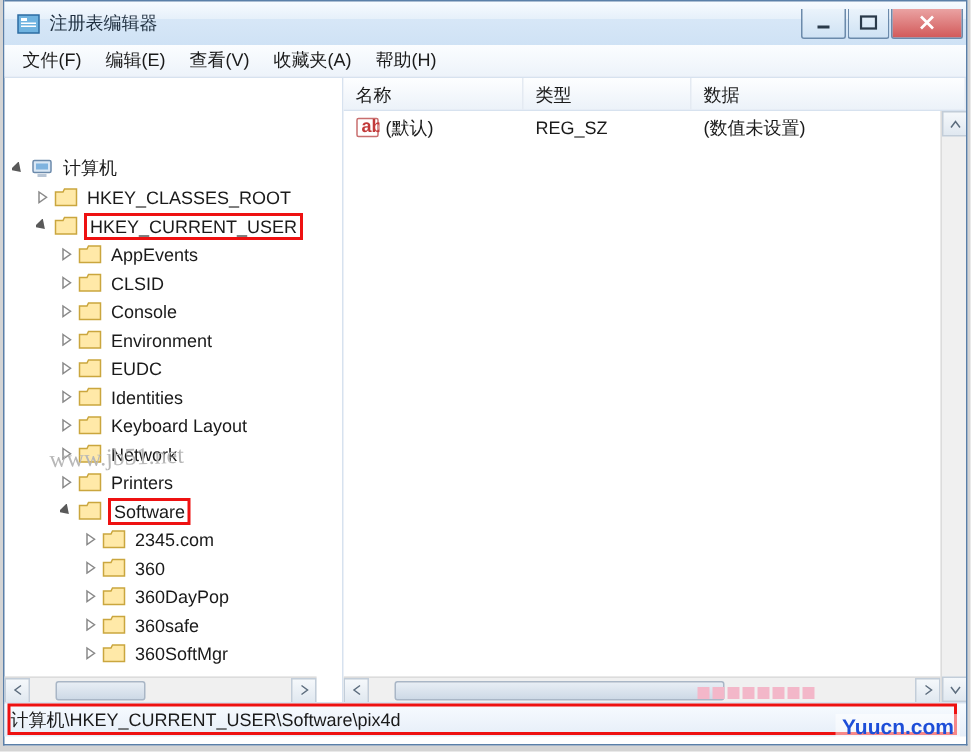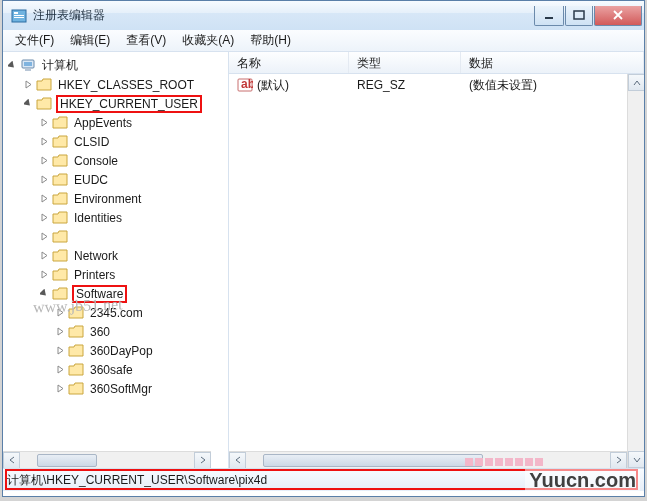--- a/index.html
+++ b/index.html
@@ -22,21 +22,21 @@
 .content { display: flex; height: 416px; }
 
 .tree-pane { width: 226px; border-right: 1px solid #d7e2ef; position: relative; overflow: hidden; }
 .tree { padding: 4px 0 4px 4px; }
 .tree-row { display: flex; align-items: center; height: 19px; white-space: nowrap; }
 .expand { width: 11px; height: 11px; margin-right: 2px; color: #6a6a6a; display: inline-flex; align-items: center; justify-content: center; cursor: pointer; }
 .expand svg { width: 9px; height: 9px; }
 .folder-icon { width: 16px; height: 14px; margin-right: 4px; }
 .tree-label { color: #1a1a1a; padding: 1px 2px; }
 .highlight { border: 2px solid #e11; padding: 0 2px; }
-.il1 { margin-left: 0; }
+.il1 { margin-left: 0; margin-top: 47px; }
 .il2 { margin-left: 16px; }
 .il3 { margin-left: 32px; }
 .il4 { margin-left: 48px; }
 
 .list-pane { flex: 1; position: relative; overflow: hidden; }
 .list-header { height: 22px; background: linear-gradient(to bottom, #fdfeff, #ecf2f9); border-bottom: 1px solid #d7e2ef; display: flex; }
 .list-header-cell { padding: 3px 8px; border-right: 1px solid #e4eaf2; color: #1a1a1a; }
 .chc-name { width: 120px; }
 .chc-type { width: 112px; font-family: Liberation Mono, monospace; }
 .chc-data { flex: 1; }
@@ -52,21 +52,21 @@
 .scrollbar-h .thumb { height: 13px; background: linear-gradient(to bottom, #e8eef5, #cdd9e6); border: 1px solid #a9b6c6; border-radius: 2px; margin: 0 17px; }
 .scrollbar-v { position: absolute; right: 0; bottom: 0; top: 22px; width: 17px; background: #f0f0f0; border-left: 1px solid #dcdcdc; }
 .sb-btn { width: 17px; height: 17px; background: linear-gradient(to bottom, #f5f8fb, #e0e8f0); border: 1px solid #c2cdd9; display: flex; align-items: center; justify-content: center; }
 .sb-btn svg { width: 8px; height: 8px; }
 
 .statusbar { height: 23px; background: linear-gradient(to bottom, #f7fbff, #e6eef8); border-top: 1px solid #d7e2ef; display: flex; align-items: center; padding: 0 4px; position: relative; }
 .status-text { color: #1a1a1a; }
 .status-highlight { border: 2px solid #e11; position: absolute; left: 2px; right: 6px; top: 0; bottom: 1px; pointer-events: none; }
 
 .watermark { position: absolute; left: 30px; top: 245px; font-size: 16px; color: #b7b7b7; font-family: Georgia, serif; pointer-events: none; transform: rotate(-2deg); }
-.yuucn { position: absolute; right: 4px; bottom: 4px; font-size: 20px; font-weight: bold; color: #404040; background: rgba(255,255,255,0.5); padding: 0 4px; pointer-events: none; }
+.yuucn { position: absolute; right: 4px; bottom: 4px; font-size: 14px; font-weight: bold; color: #1d4ed8; background: rgba(255,255,255,0.5); padding: 0 4px; pointer-events: none; }
 .pink-block { position: absolute; right: 60px; bottom: 0; width: 120px; height: 40px; pointer-events: none; }
 .pink-block span { display: inline-block; width: 8px; height: 8px; background: #f3b7c9; margin: 1px; }
 </style>
 </head>
 <body>
 
 <div class="window">
 
   <div class="titlebar">
     <span class="titlebar-icon">
@@ -183,53 +183,54 @@
         </div>
         <div class="tree-row il3">
           <span class="expand">
               <svg viewBox="0 0 9 9">
                 <path d="M2 1 L7 4.5 L2 8 Z" fill="none" stroke="#8a8a8a"></path>
               </svg>
             </span>
           <span class="folder-icon"><svg viewBox="0 0 16 14">
                 <path d="M1 3 L6 3 L7 1 L15 1 L15 12 L1 12 Z" fill="#ffe9a8" stroke="#caa63e"></path>
               </svg></span>
+          <span class="tree-label">Environment</span>
+        </div>
+        <div class="tree-row il3">
+          <span class="expand">
+              <svg viewBox="0 0 9 9">
+                <path d="M2 1 L7 4.5 L2 8 Z" fill="none" stroke="#8a8a8a"></path>
+              </svg>
+            </span>
+          <span class="folder-icon"><svg viewBox="0 0 16 14">
+                <path d="M1 3 L6 3 L7 1 L15 1 L15 12 L1 12 Z" fill="#ffe9a8" stroke="#caa63e"></path>
+              </svg></span>
           <span class="tree-label">EUDC</span>
         </div>
         <div class="tree-row il3">
           <span class="expand">
               <svg viewBox="0 0 9 9">
                 <path d="M2 1 L7 4.5 L2 8 Z" fill="none" stroke="#8a8a8a"></path>
               </svg>
             </span>
           <span class="folder-icon"><svg viewBox="0 0 16 14">
                 <path d="M1 3 L6 3 L7 1 L15 1 L15 12 L1 12 Z" fill="#ffe9a8" stroke="#caa63e"></path>
               </svg></span>
-          <span class="tree-label">Environment</span>
-        </div>
-        <div class="tree-row il3">
-          <span class="expand">
-              <svg viewBox="0 0 9 9">
-                <path d="M2 1 L7 4.5 L2 8 Z" fill="none" stroke="#8a8a8a"></path>
-              </svg>
-            </span>
-          <span class="folder-icon"><svg viewBox="0 0 16 14">
-                <path d="M1 3 L6 3 L7 1 L15 1 L15 12 L1 12 Z" fill="#ffe9a8" stroke="#caa63e"></path>
-              </svg></span>
           <span class="tree-label">Identities</span>
         </div>
         <div class="tree-row il3">
           <span class="expand">
               <svg viewBox="0 0 9 9">
                 <path d="M2 1 L7 4.5 L2 8 Z" fill="none" stroke="#8a8a8a"></path>
               </svg>
             </span>
           <span class="folder-icon"><svg viewBox="0 0 16 14">
                 <path d="M1 3 L6 3 L7 1 L15 1 L15 12 L1 12 Z" fill="#ffe9a8" stroke="#caa63e"></path>
               </svg></span>
+          <span class="tree-label">Keyboard Layout</span>
         </div>
         <div class="tree-row il3">
           <span class="expand">
               <svg viewBox="0 0 9 9">
                 <path d="M2 1 L7 4.5 L2 8 Z" fill="none" stroke="#8a8a8a"></path>
               </svg>
             </span>
           <span class="folder-icon"><svg viewBox="0 0 16 14">
                 <path d="M1 3 L6 3 L7 1 L15 1 L15 12 L1 12 Z" fill="#ffe9a8" stroke="#caa63e"></path>
               </svg></span>

